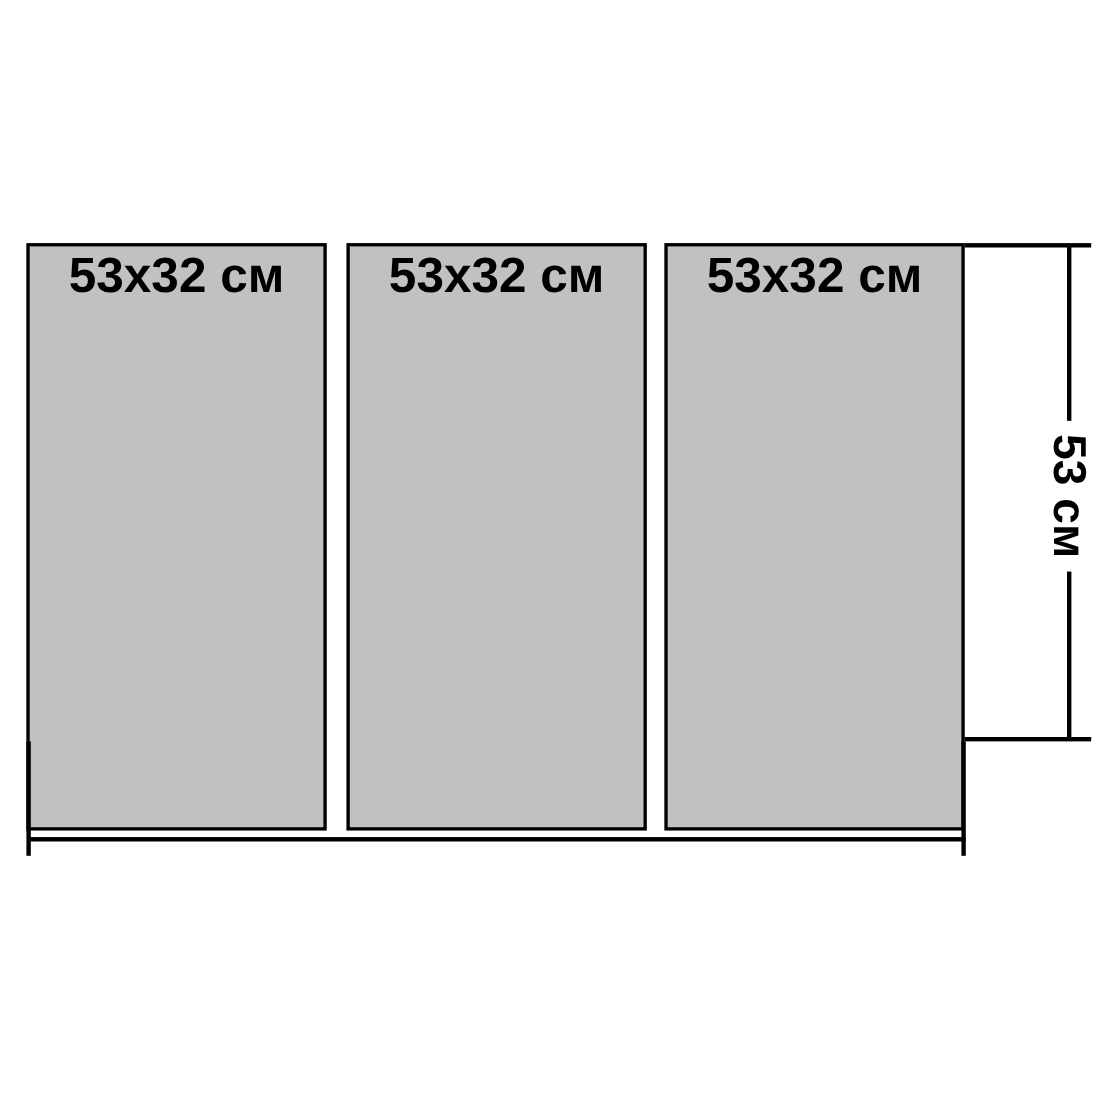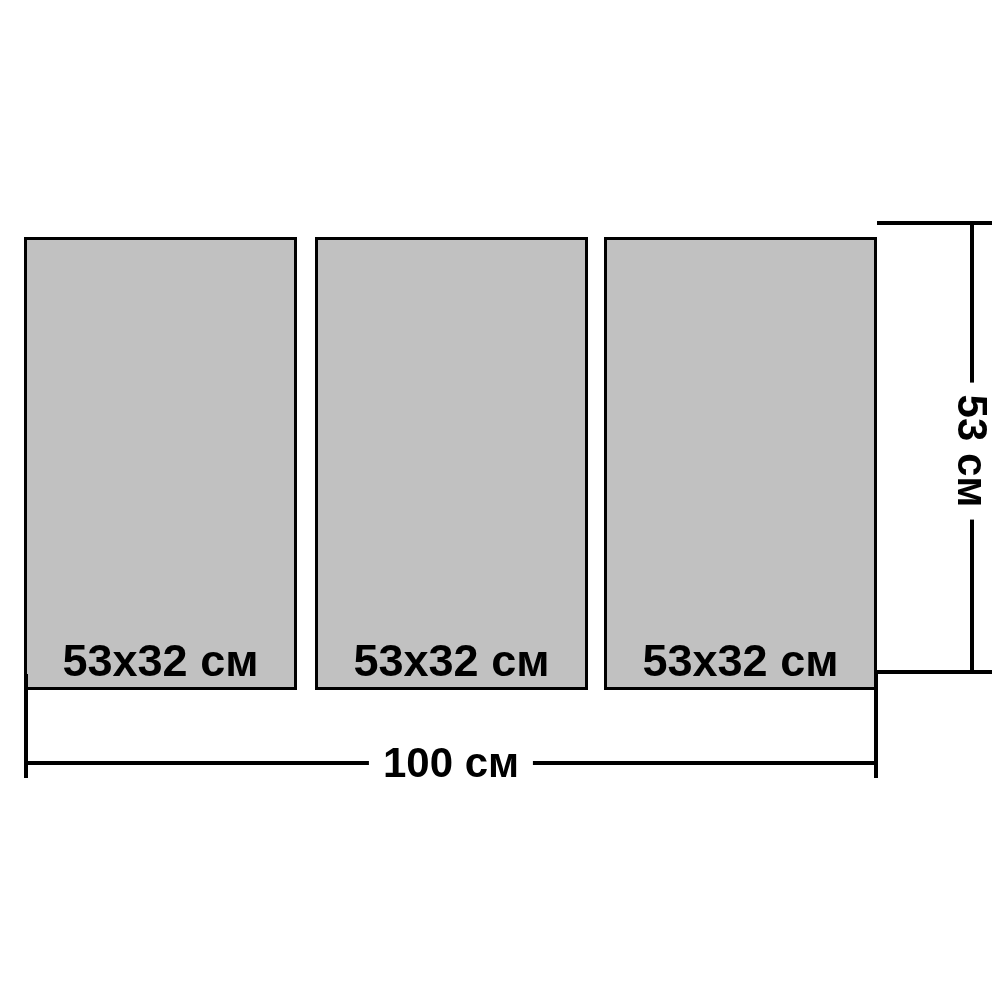--- a/index.html
+++ b/index.html
@@ -15,28 +15,28 @@
   }
   .stage{
     position:relative;
     width:1000px;
     height:1000px;
     background:var(--background);
     overflow:hidden;
   }
   .panel{
     position:absolute;
-    top:237px;
+    top:221px;
     width:273px;
-    height:453px;
+    height:534px;
     box-sizing:border-box;
     background:var(--panel-fill);
     border:3px solid var(--panel-border);
     display:flex;
-    align-items:flex-end;
+    align-items:flex-start;
     justify-content:center;
   }
   .panel-1{left:24px;}
   .panel-2{left:315px;}
   .panel-3{left:604px;}
   .panel-label{
     font-weight:bold;
     font-size:45px;
     color:#000;
     white-space:nowrap;
@@ -86,17 +86,16 @@
   </div>
 
   <div class="dim-line ext-left"></div>
   <div class="dim-line ext-right"></div>
   <div class="dim-line width-dim-line"></div>
 
   <div class="dim-line ext-top-right"></div>
   <div class="dim-line ext-bottom-right"></div>
   <div class="dim-line height-dim-line"></div>
 
-  <div class="dim-label width-dim-label">100 см</div>
 
   <div class="dim-label height-dim-label">53 см</div>
 
 </div>
 
 </body></html>

